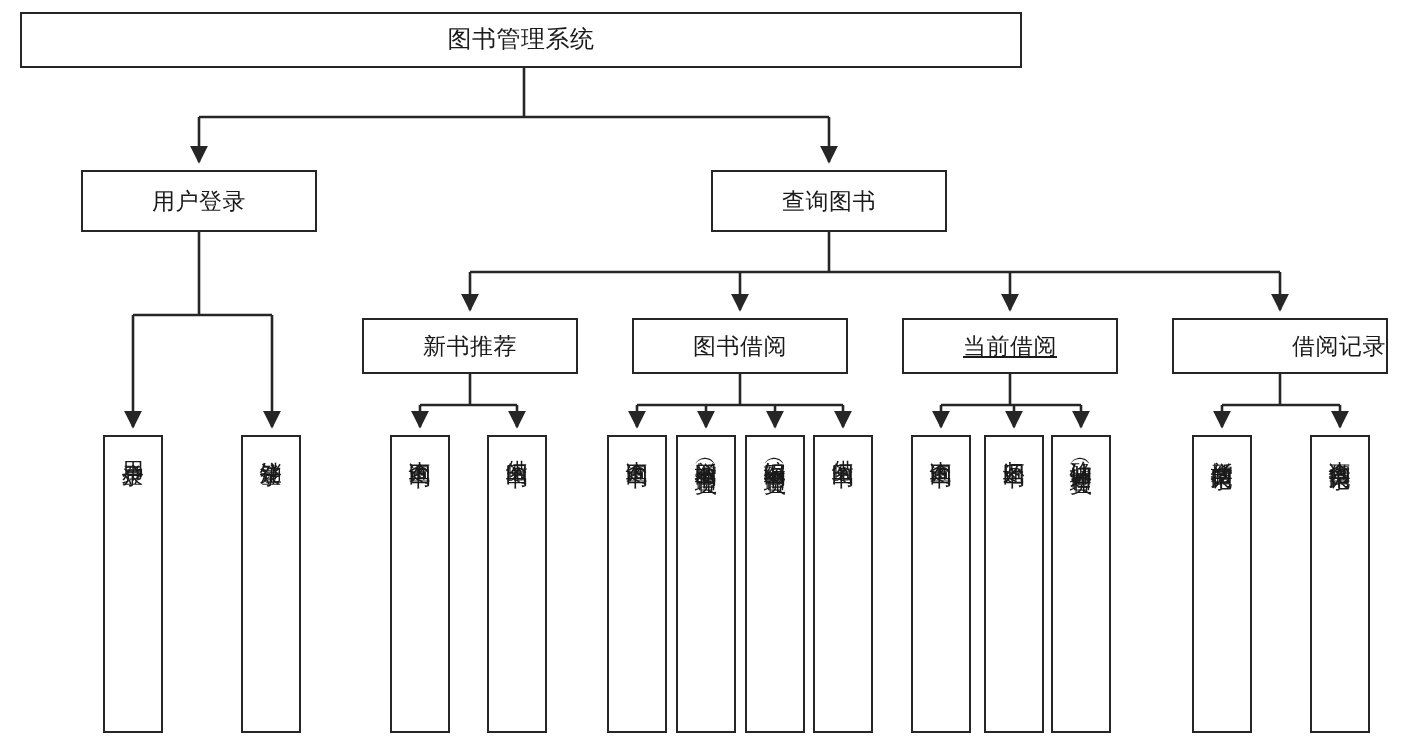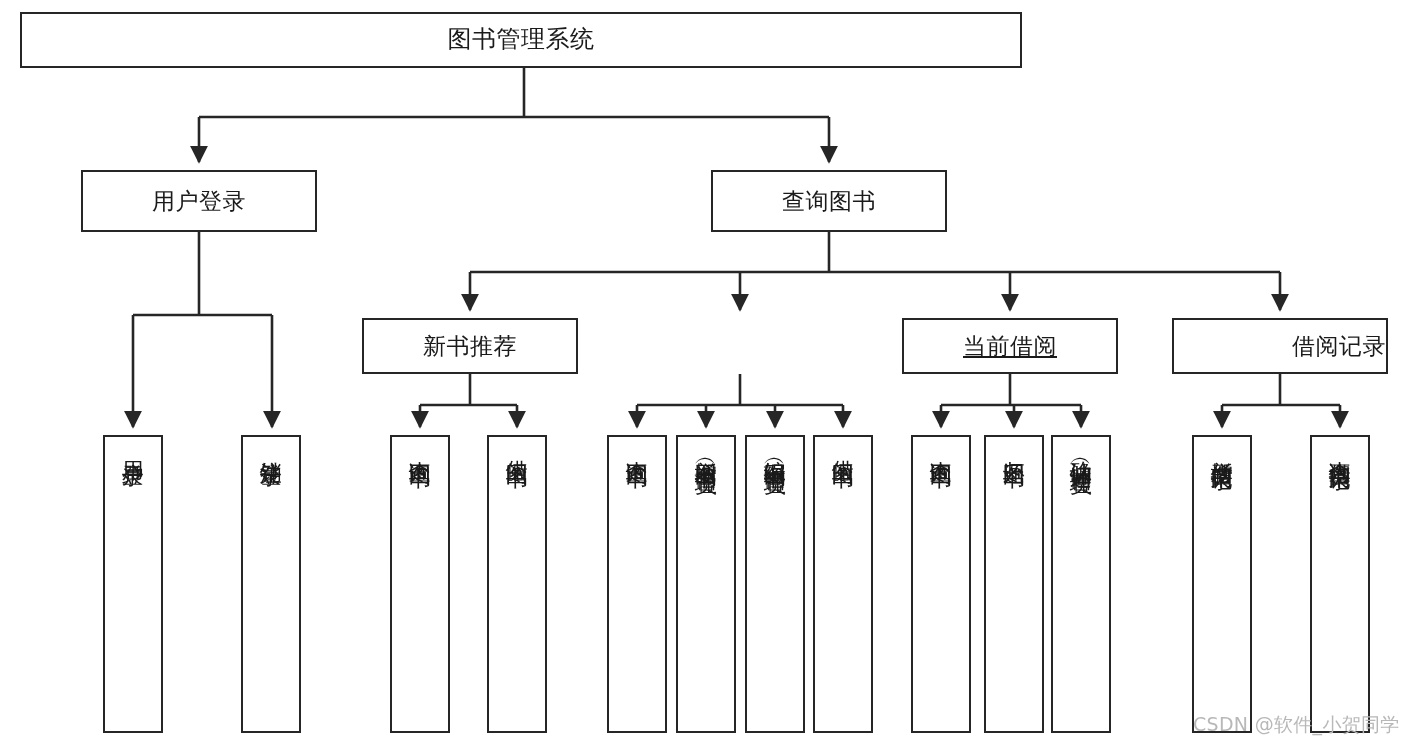--- a/index.html
+++ b/index.html
@@ -136,20 +136,23 @@
   <div class="node horizontal" style="left: 81px; top: 170px; width: 236px; height: 62px;">
     <span class="node-label">用户登录</span>
   </div>
   <div class="node horizontal" style="left: 711px; top: 170px; width: 236px; height: 62px;">
     <span class="node-label">查询图书</span>
   </div>
 
   <div class="node horizontal" style="left: 362px; top: 318px; width: 216px; height: 56px;">
     <span class="node-label">新书推荐</span>
   </div>
+  <div class="node horizontal" style="left: 632px; top: 318px; width: 216px; height: 56px;">
+    <span class="node-label">图书借阅</span>
+  </div>
   <div class="node horizontal" style="left: 902px; top: 318px; width: 216px; height: 56px; text-decoration: underline;">
     <span class="node-label">当前借阅</span>
   </div>
   <div class="node horizontal" style="left: 1172px; top: 318px; width: 216px; height: 56px; justify-content: flex-end;">
     <span class="node-label">借阅记录</span>
   </div>
 
   <div class="node vertical" style="left: 103px; top: 435px; width: 60px; height: 298px;">
     <span class="node-label">用户登录</span>
   </div>
@@ -183,15 +186,14 @@
   <div class="node vertical" style="left: 1051px; top: 435px; width: 60px; height: 298px;">
     <span class="node-label">确认归还（管理员）</span>
   </div>
   <div class="node vertical" style="left: 1192px; top: 435px; width: 60px; height: 298px;">
     <span class="node-label">新增借阅记录</span>
   </div>
   <div class="node vertical" style="left: 1310px; top: 435px; width: 60px; height: 298px;">
     <span class="node-label">查询借阅记录</span>
   </div>
 
-  <div class="watermark">CSDN @软件_小贺同学</div>
 
 </div>
 
 </body></html>

